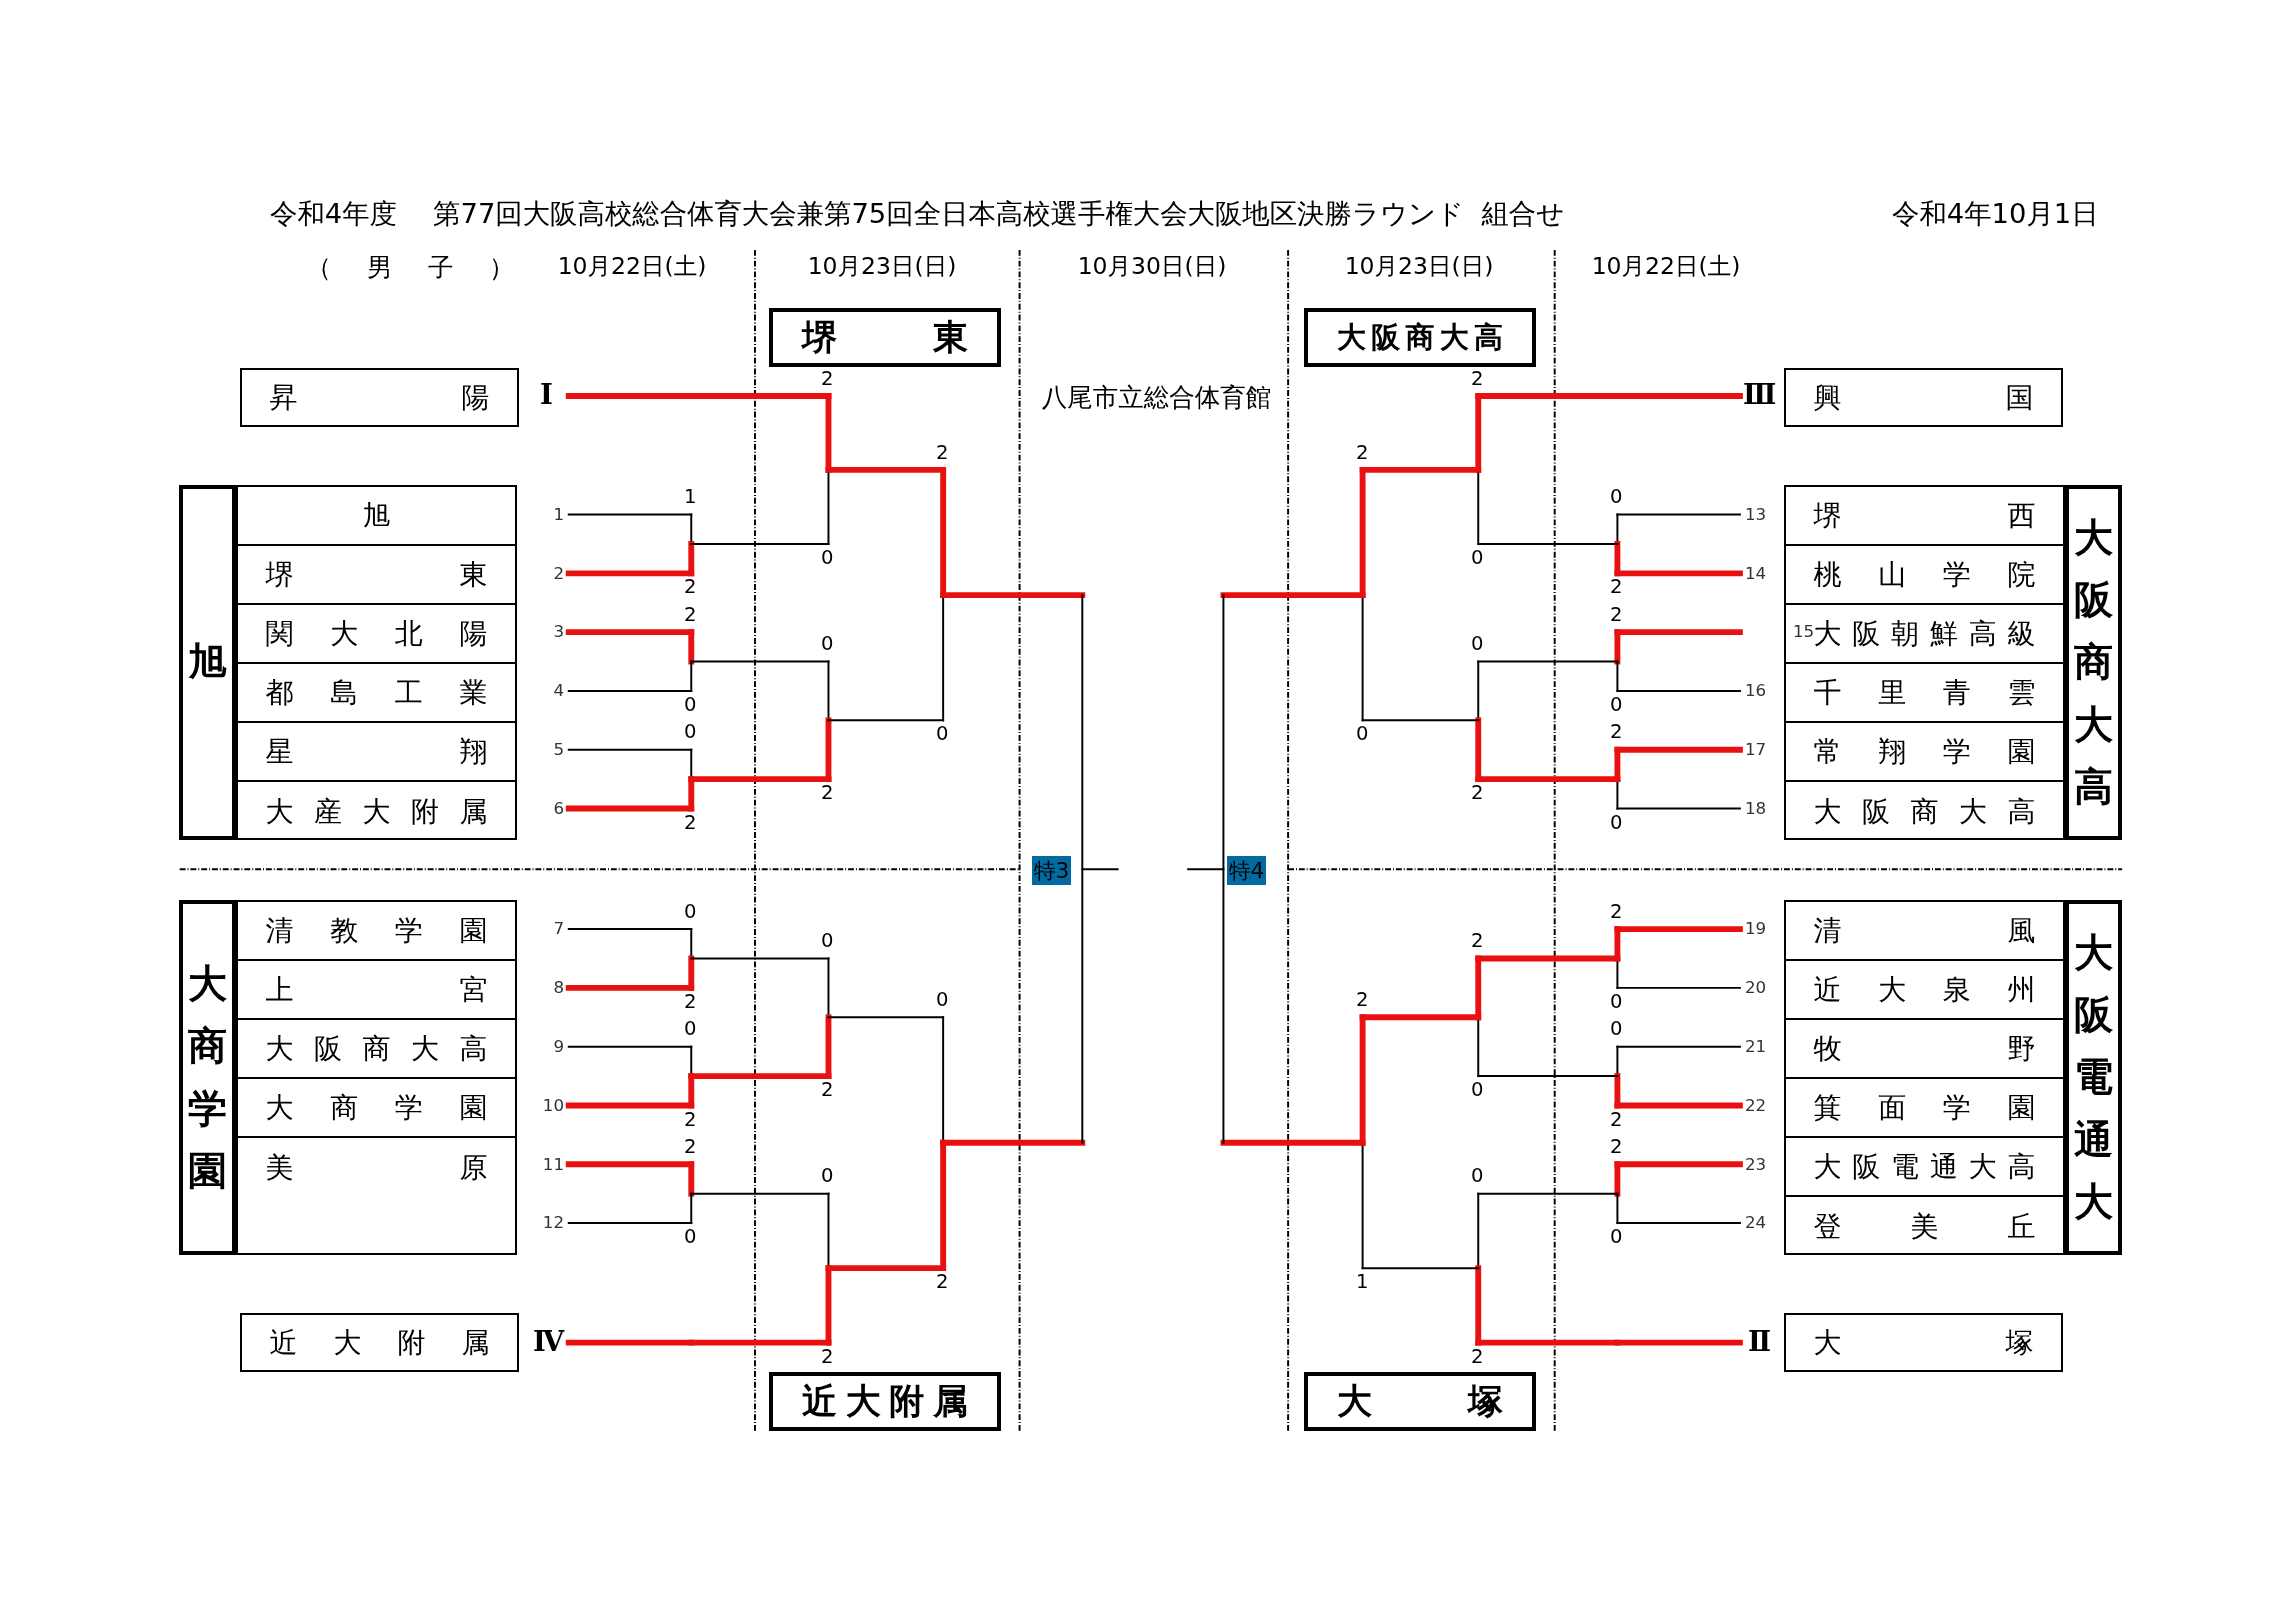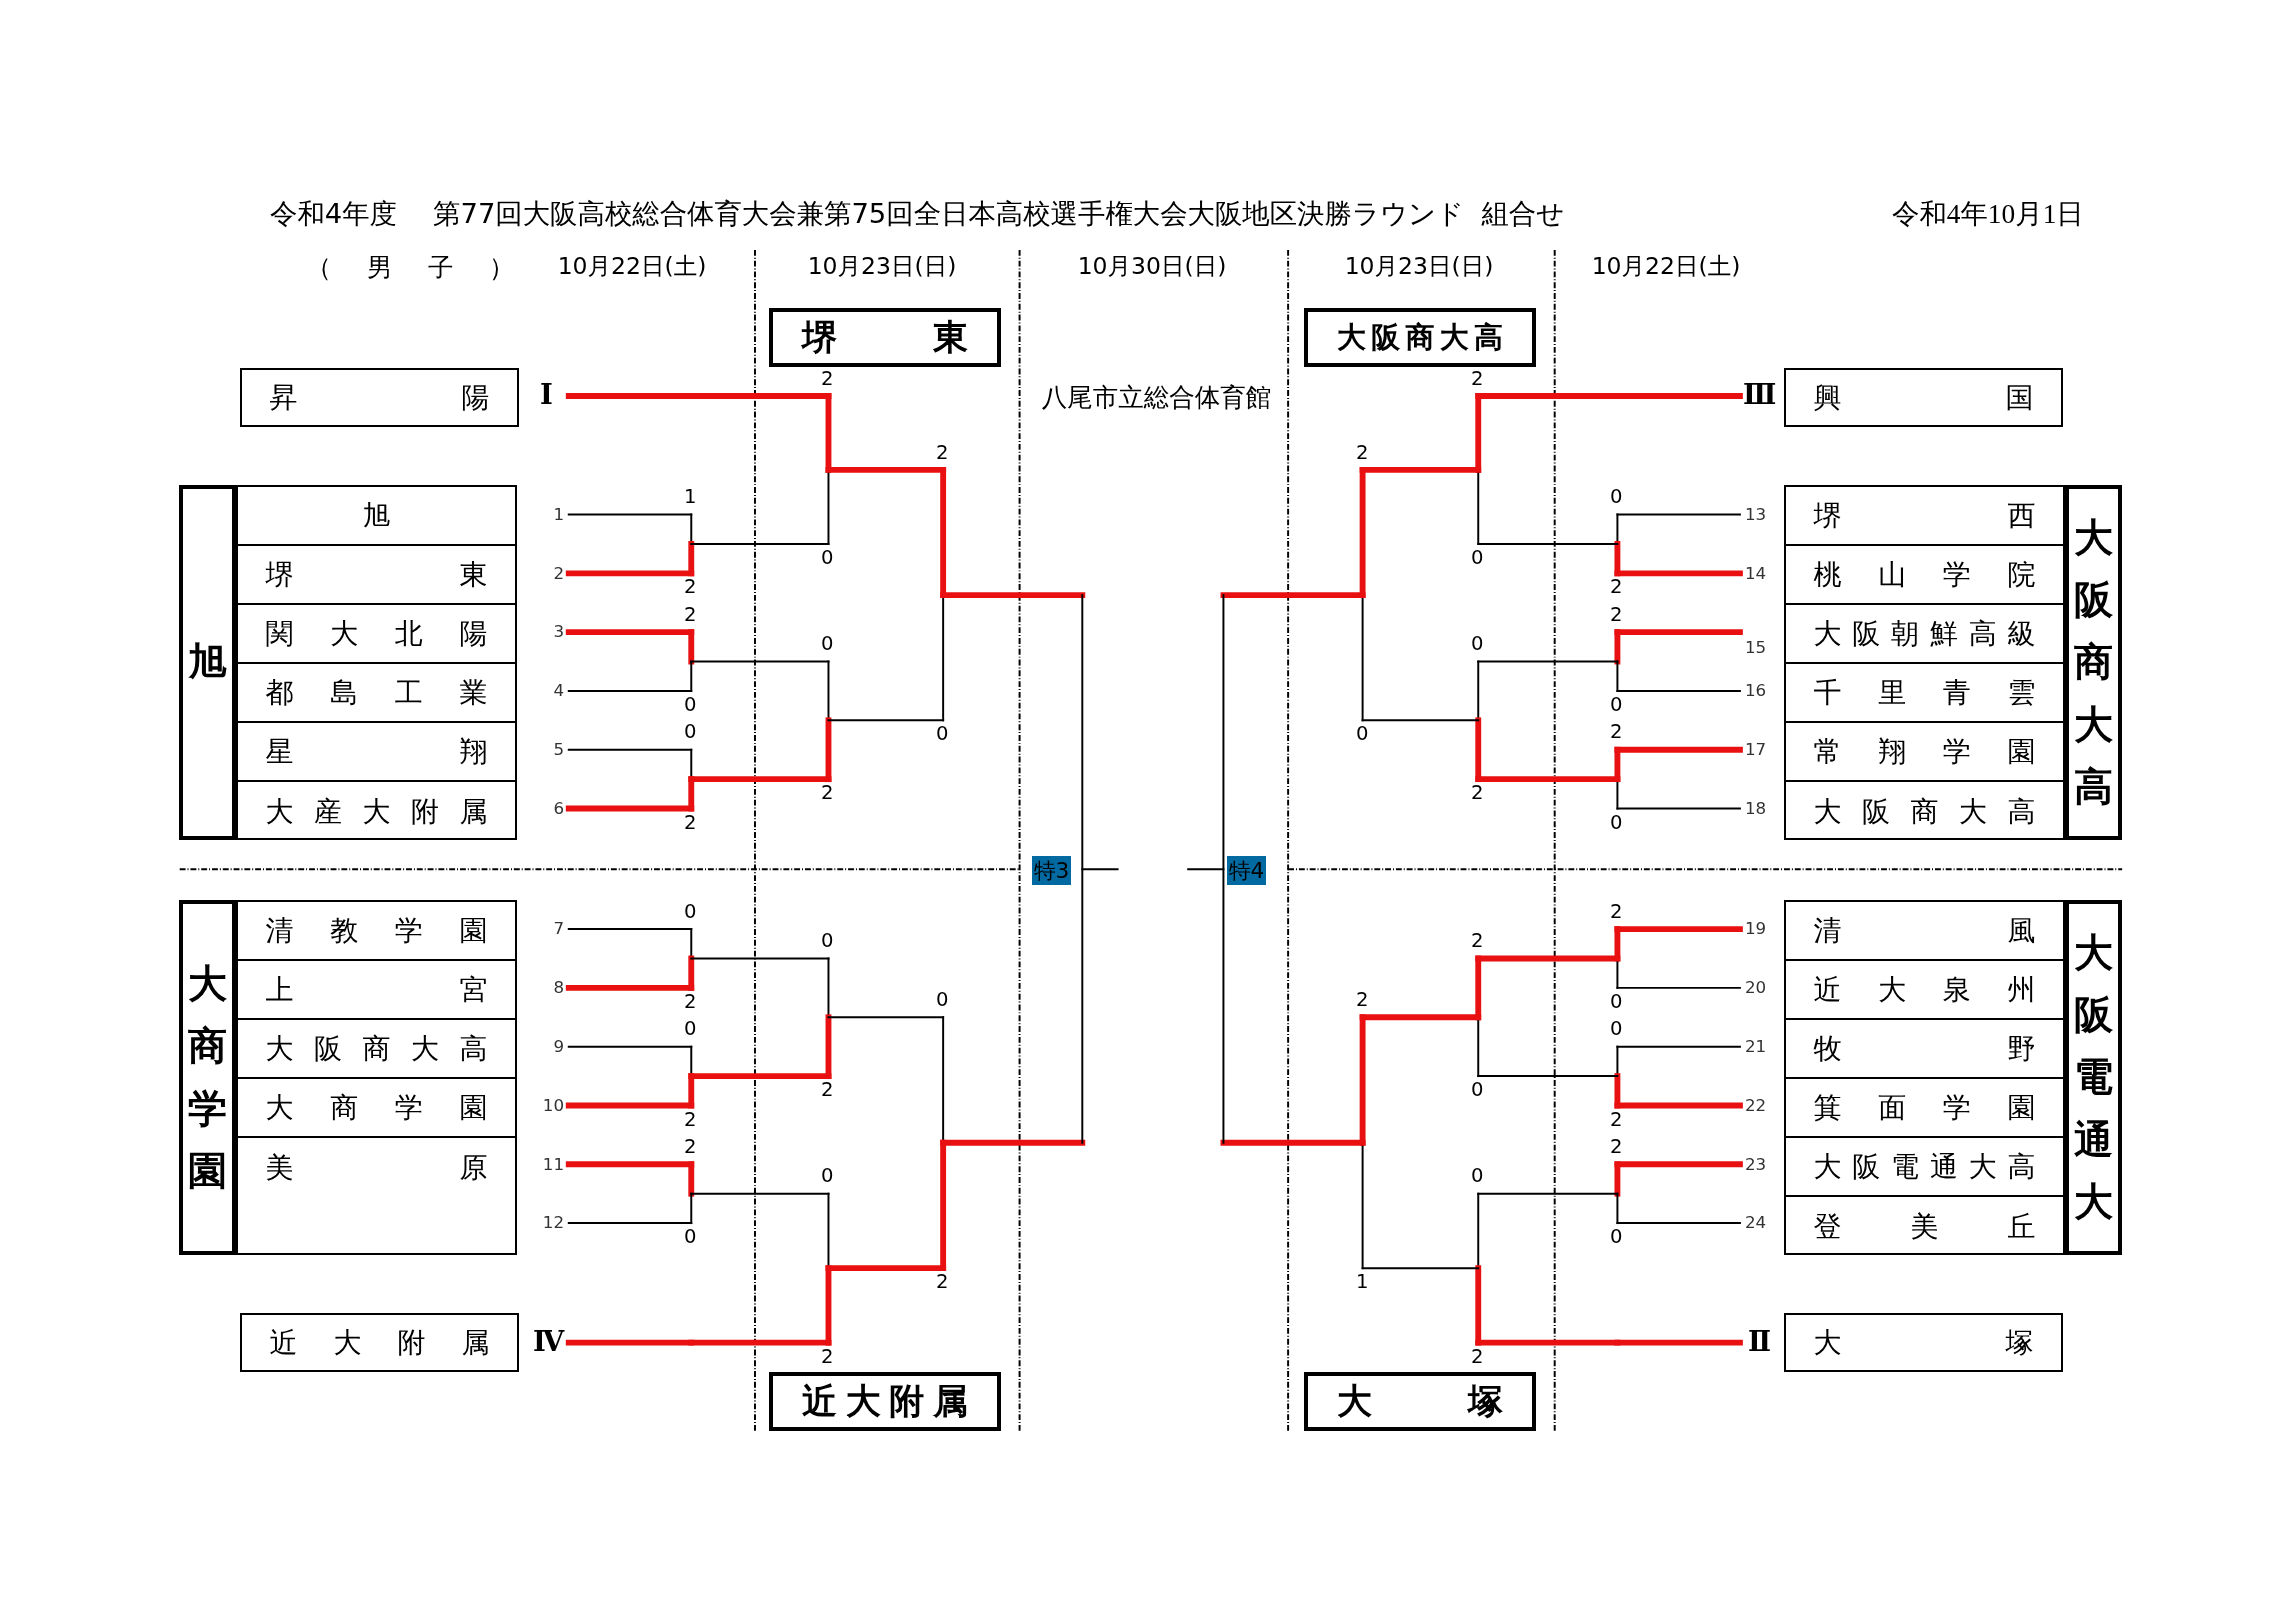--- a/index.html
+++ b/index.html
@@ -1,20 +1,20 @@
 <!DOCTYPE html>
 <html><head>
 <meta charset="utf-8">
 <style>
   html, body { margin:0; padding:0; background:#ffffff; }
   body { width:2293px; height:1621px; position:relative; overflow:hidden;
          font-family:"DejaVu Sans", "Liberation Sans", sans-serif; color:#000; }
   .abs { position:absolute; }
   .title { top:196px; left:270px; font-size:27.4px; white-space:pre; letter-spacing:0; }
-  .issue-date { top:196px; left:1892px; font-size:27.4px;font-family:Liberation Serif, serif; }
+  .issue-date { top:196px; left:1892px; font-size:27.4px; }
   .gender { top:250px; left:306px; font-size:25.5px; letter-spacing:13.7px; }
   .date { top:250px; font-size:23.5px; width:196px; text-align:center; }
   .venue { top:380px; left:1029px; font-size:25.5px; width:255px; text-align:center; }
   .team-box { border:2.9px solid #000; box-sizing:border-box; background:#fff;
               display:flex; align-items:center; font-size:28px; padding:0 27.4px; }
   .team-box span { flex:1; text-align:justify; text-align-last:justify; }
   .group-rows { border:2.9px solid #000; box-sizing:border-box; }
   .group-rows .row { height:59px; border-bottom:2.9px solid #000; box-sizing:border-box;
                      display:flex; align-items:center; padding:0 27.4px; font-size:28px; }
   .group-rows .row:last-child { border-bottom:none;font-family:Liberation Serif, serif; }
@@ -357,21 +357,21 @@
     <div class="abs score" style="left: 1610px; top: 720px;">2</div>
     <div class="abs score" style="left: 1610px; top: 811px;">0</div>
     <div class="abs score" style="left: 1610px; top: 900px;">2</div>
     <div class="abs score" style="left: 1610px; top: 990px;">0</div>
     <div class="abs score" style="left: 1610px; top: 1017px;">0</div>
     <div class="abs score" style="left: 1610px; top: 1108px;">2</div>
     <div class="abs score" style="left: 1610px; top: 1135px;">2</div>
     <div class="abs score" style="left: 1610px; top: 1225px;">0</div>
     <div class="abs num" style="left: 1745px; top: 504px;">13</div>
     <div class="abs num" style="left: 1745px; top: 563px;">14</div>
-    <div class="abs num" style="left: 1745px; top: 621px; margin-top: 16px;">15</div>
+    <div class="abs num" style="left: 1793px; top: 621px;">15</div>
     <div class="abs num" style="left: 1745px; top: 680px;">16</div>
     <div class="abs num" style="left: 1745px; top: 739px;">17</div>
     <div class="abs num" style="left: 1745px; top: 798px;">18</div>
     <div class="abs num" style="left: 1745px; top: 918px;">19</div>
     <div class="abs num" style="left: 1745px; top: 977px;">20</div>
     <div class="abs num" style="left: 1745px; top: 1036px;">21</div>
     <div class="abs num" style="left: 1745px; top: 1095px;">22</div>
     <div class="abs num" style="left: 1745px; top: 1154px;">23</div>
     <div class="abs num" style="left: 1745px; top: 1212px;">24</div>
     <div class="abs score" style="left: 1471px; top: 367px;">2</div>

